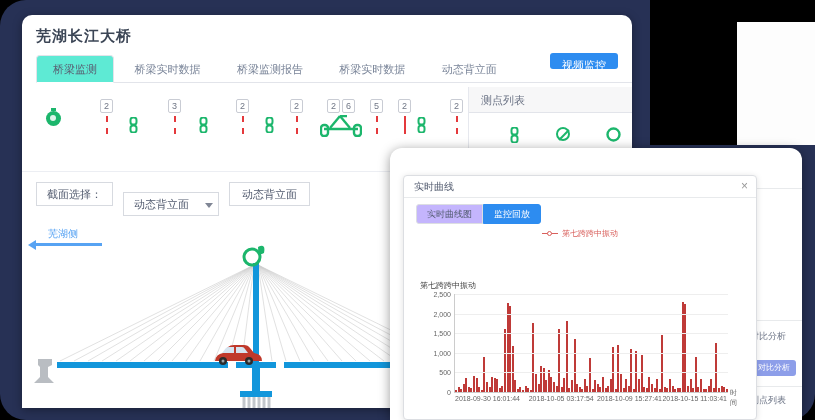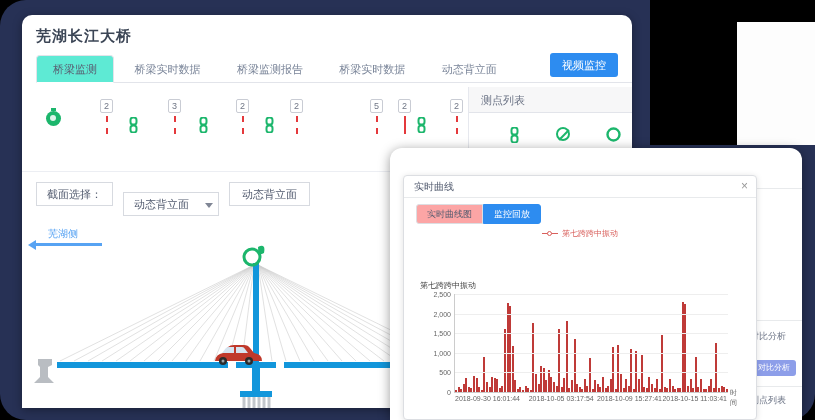--- a/index.html
+++ b/index.html
@@ -9,21 +9,21 @@
   .black-block{position:absolute;left:650px;top:0;width:165px;height:145px;background:#000;}
   .white-block{position:absolute;left:737px;top:22px;width:78px;height:123px;background:#fdfdfd;}
 
   
   .main-window{position:absolute;left:22px;top:15px;width:610px;height:393px;background:#fff;
     border-radius:10px 10px 0 0;box-shadow:0 2px 10px rgba(0,0,0,.35);overflow:hidden;}
   .mw-title{position:absolute;left:14px;top:12px;font-size:15px;font-weight:bold;color:#3c4656;letter-spacing:1px;}
   .tabbar{position:absolute;left:14px;right:0;top:40px;height:28px;border-bottom:1px solid #e2e4ea;}
   .tab{position:relative;display:inline-block;height:28px;line-height:27px;padding:0 16px;font-size:11px;color:#7a8599;cursor:pointer;}
   .tab.active{background:#5eead4;border:1px solid #e2e4ea;border-bottom:1px solid #fff;border-radius:4px 4px 0 0;color:#596073;}
-  .video-btn{position:absolute;right:14px;top:38px;height:24px;line-height:24px;padding:0 12px;background:#2d8cf0;color:#fff;
+  .video-btn{position:absolute;right:14px;top:38px;height:16px;line-height:24px;padding:0 12px;background:#2d8cf0;color:#fff;
     font-size:11px;border-radius:3px;cursor:pointer;}
 
   
   .strip{position:absolute;left:10px;top:72px;width:430px;height:84px;}
   .strip-item{position:absolute;text-align:center;}
   .badge{display:inline-block;min-width:13px;height:14px;line-height:13px;padding:0 2px;border:1px solid #c9ccd4;background:#fff;
     color:#707786;font-size:9px;border-radius:2px;}
   .badge-pair .badge{margin:0 1px;}
   .dash{width:0;height:18px;border-left:2px dashed #e4393c;margin:3px auto 0;}
   .link-icon{display:inline-block;width:11px;height:16px;}
@@ -67,21 +67,21 @@
     font-size:8px;text-align:center;border-radius:3px;cursor:pointer;}
   .list-head{position:absolute;left:6px;top:246px;}
 
   
   .modal{position:absolute;left:13px;top:27px;width:354px;height:245px;background:#fff;border:1px solid #dcdee2;border-radius:4px;
     box-shadow:0 1px 6px rgba(0,0,0,.12);}
   .modal-hd{height:22px;line-height:21px;border-bottom:1px solid #e8eaec;padding:0 10px;font-size:10px;color:#515a6e;position:relative;}
   .modal-close{position:absolute;right:8px;top:0;font-size:12px;color:#999;cursor:pointer;}
   .modal-tabs{display:flex;gap:0;padding:6px 0 0 12px;}
   .mtab{height:20px;line-height:18px;padding:0 10px;font-size:9px;cursor:pointer;}
-  .mtab.plain{border:1px solid #dcdee2;background:#fca5a5;color:#515a6e;border-radius:3px 0 0 3px;}
+  .mtab.plain{border:1px solid #dcdee2;background:#c4b5fd;color:#515a6e;border-radius:3px 0 0 3px;}
   .mtab.blue{background:#2d8cf0;color:#fff;border:1px solid #2d8cf0;border-radius:0 3px 3px 0;}
   .query-row{position:relative;height:24px;margin-top:6px;font-size:9px;color:#515a6e;}
   .radio{position:absolute;left:14px;top:5px;width:9px;height:9px;border:1px solid #2d8cf0;border-radius:50%;}
   .radio:after{content:"";position:absolute;left:2px;top:2px;width:5px;height:5px;background:#2d8cf0;border-radius:50%;}
   .radio-label{position:absolute;left:30px;top:4px;}
   .q-input{position:absolute;top:1px;height:18px;width:92px;border:1px solid #dcdee2;border-radius:3px;font-size:8px;padding:0 6px;color:#515a6e;}
   .q-input::placeholder{color:#c5c8ce;}
   .q-sep{position:absolute;left:232px;top:4px;color:#808695;}
   .q-btn{position:absolute;right:12px;top:1px;height:18px;line-height:18px;padding:0 10px;background:#19be6b;color:#fff;
     font-size:9px;border-radius:3px;cursor:pointer;}
@@ -149,20 +149,31 @@
       <div class="strip-item" style="left:232px;top:30px;">
         <svg class="link-icon" viewBox="0 0 11 16">
             <rect x="2.5" y="0.5" width="6" height="7" rx="2.5" fill="none" stroke="#1cb66c" stroke-width="2"></rect>
             <rect x="2.5" y="8.5" width="6" height="7" rx="2.5" fill="none" stroke="#1cb66c" stroke-width="2"></rect>
           </svg>
       </div>
       <div class="strip-item" style="left:258px;top:8px;">
         <span class="badge">2</span><div class="dash"></div>
       </div>
 
+      <div class="strip-item badge-pair" style="left:286px;top:8px;width:46px;">
+        <span class="badge">2</span><span class="badge">6</span>
+        <svg width="42" height="22" viewBox="0 0 42 22" style="margin-top:2px;">
+          <rect x="1" y="10" width="7" height="11" rx="3" fill="none" stroke="#1cb66c" stroke-width="2.4"></rect>
+          <rect x="34" y="10" width="7" height="11" rx="3" fill="none" stroke="#1cb66c" stroke-width="2.4"></rect>
+          <line x1="4" y1="14" x2="38" y2="14" stroke="#1cb66c" stroke-width="2.4"></line>
+          <line x1="10" y1="13" x2="20" y2="1" stroke="#1cb66c" stroke-width="2.4"></line>
+          <line x1="20" y1="1" x2="30" y2="13" stroke="#1cb66c" stroke-width="2.4"></line>
+          <line x1="20" y1="1" x2="27" y2="1" stroke="#1cb66c" stroke-width="2.4"></line>
+        </svg>
+      </div>
 
       <div class="strip-item" style="left:338px;top:8px;">
         <span class="badge">5</span><div class="dash"></div>
       </div>
       <div class="strip-item" style="left:366px;top:8px;">
         <span class="badge">2</span><div class="dash" style="border-left-style:solid;"></div>
       </div>
       <div class="strip-item" style="left:384px;top:30px;">
         <svg class="link-icon" viewBox="0 0 11 16">
             <rect x="2.5" y="0.5" width="6" height="7" rx="2.5" fill="none" stroke="#1cb66c" stroke-width="2"></rect>

